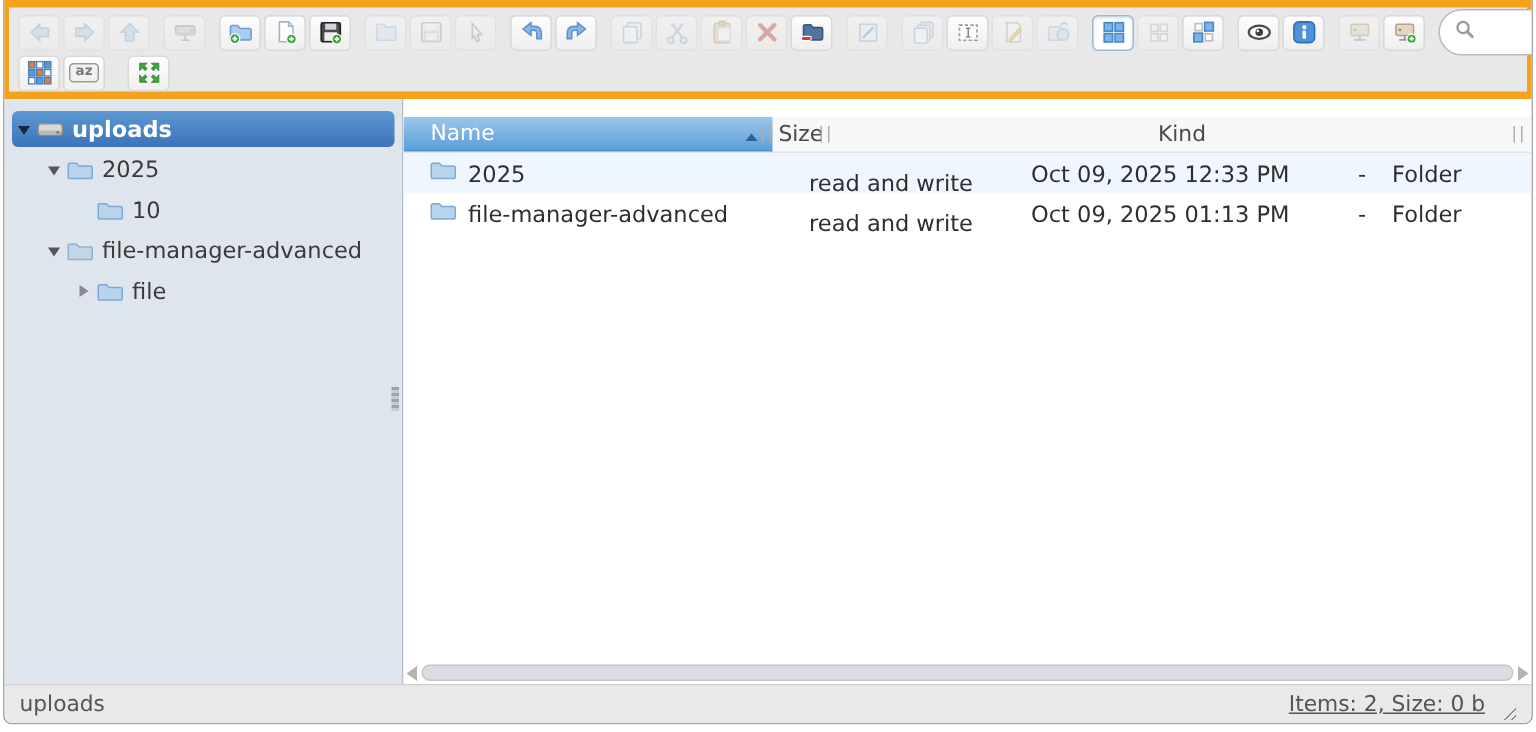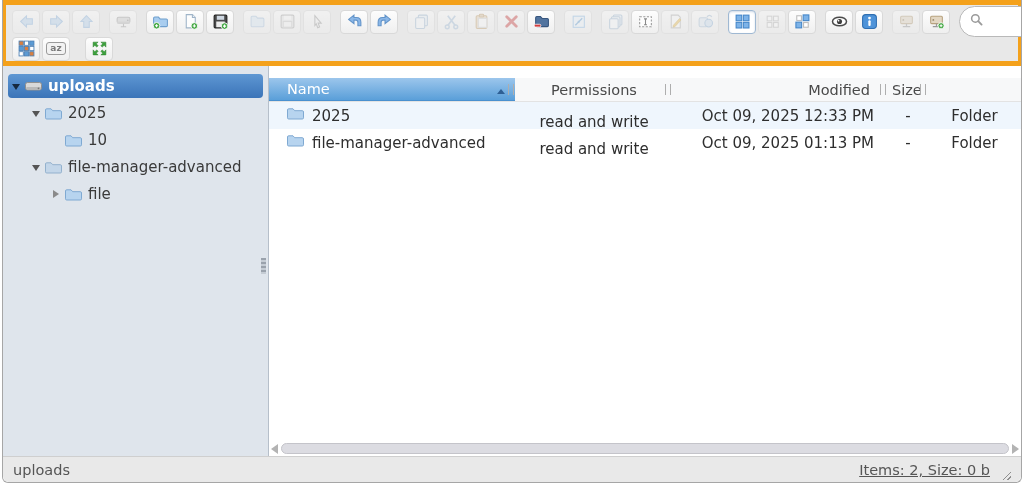--- a/index.html
+++ b/index.html
@@ -53,23 +53,23 @@
   .th-kind{flex:1;justify-content:center;}
   .sortasc{width:0;height:0;border:4px solid transparent;border-bottom:5.5px solid #2e5f94;
     position:absolute;right:10px;top:7px;}
   .rh{position:absolute;right:2px;top:6px;width:4px;height:11px;
     border-left:1px solid #aeaeae;border-right:1px solid #aeaeae;cursor:col-resize;}
   .frow{display:flex;height:27px;align-items:center;font-size:15px;color:#2e2e2e;cursor:pointer;}
   .frow.alt{background:#eff6fd;}
   .fc{box-sizing:border-box;white-space:nowrap;overflow:hidden;}
   .fc-name{flex:0 0 246px;display:flex;align-items:center;gap:7px;padding-left:17px;}
   .fc-perm{flex:0 0 158px;text-align:center;margin-top:12px;}
-  .fc-mod{flex:0 0 215px;text-align:right;padding-right:14px;}
+  .fc-mod{flex:0 0 215px;text-align:center;padding-right:14px;}
   .fc-size{flex:0 0 40px;text-align:center;}
-  .fc-kind{flex:1;text-align:center;}
+  .fc-kind{flex:1;}
   
   .hscroll{position:absolute;left:2px;right:2px;bottom:1px;height:13px;display:flex;align-items:center;}
   .sarrow{width:0;height:0;border:5px solid transparent;flex:0 0 auto;}
   .sarrow.left{border-right:7px solid #b3b3b3;border-left:none;}
   .sarrow.right{border-left:7px solid #b3b3b3;border-right:none;}
   .sthumb{flex:1;height:9px;margin:0 3px;background:#dcdce2;border:1px solid #c4c4ca;border-radius:6px;}
   
   .statusbar{position:absolute;left:0;right:0;bottom:0;height:26px;background:#e9e9e9;
     border-top:1px solid #cfcfcf;display:flex;align-items:center;font-size:14.5px;color:#555;
     padding:0 10px;box-sizing:border-box;border-radius:0 0 6px 6px;}
@@ -467,31 +467,27 @@
       <div class="navgrip"></div>
     </div>
 
     <div class="cwd">
       <div class="thead">
         <div class="th th-name">
           <span>Name</span>
           <span class="sortasc"></span>
           <span class="rh" style="right:1px;"></span>
         </div>
-        <div class="th th-perm">
-          <span>Permissions</span>
-          <span class="rh"></span>
-        </div>
-        <div class="th th-mod">
-          <span>Modified</span>
-          <span class="rh"></span>
-        </div>
         <div class="th th-size">
           <span>Size</span>
           <span class="rh"></span>
+        </div>
+        <div class="th th-kind">
+          <span>Kind</span>
+          <span class="rh" style="right:6px;"></span>
         </div>
       </div>
 
       <div class="frow alt">
         <div class="fc fc-name">
           <span><svg width="19" height="15" viewBox="0 0 18 15">
                 <path d="M1 4 Q1 2.8 2.2 2.8 H6.5 L8.2 4.7 H15.8 Q17 4.7 17 5.9 V11.8 Q17 13 15.8 13 H2.2 Q1 13 1 11.8 Z" fill="#b7d4ef" stroke="#7fa9d2"></path>
               </svg></span>
           <span>2025</span>
         </div>

